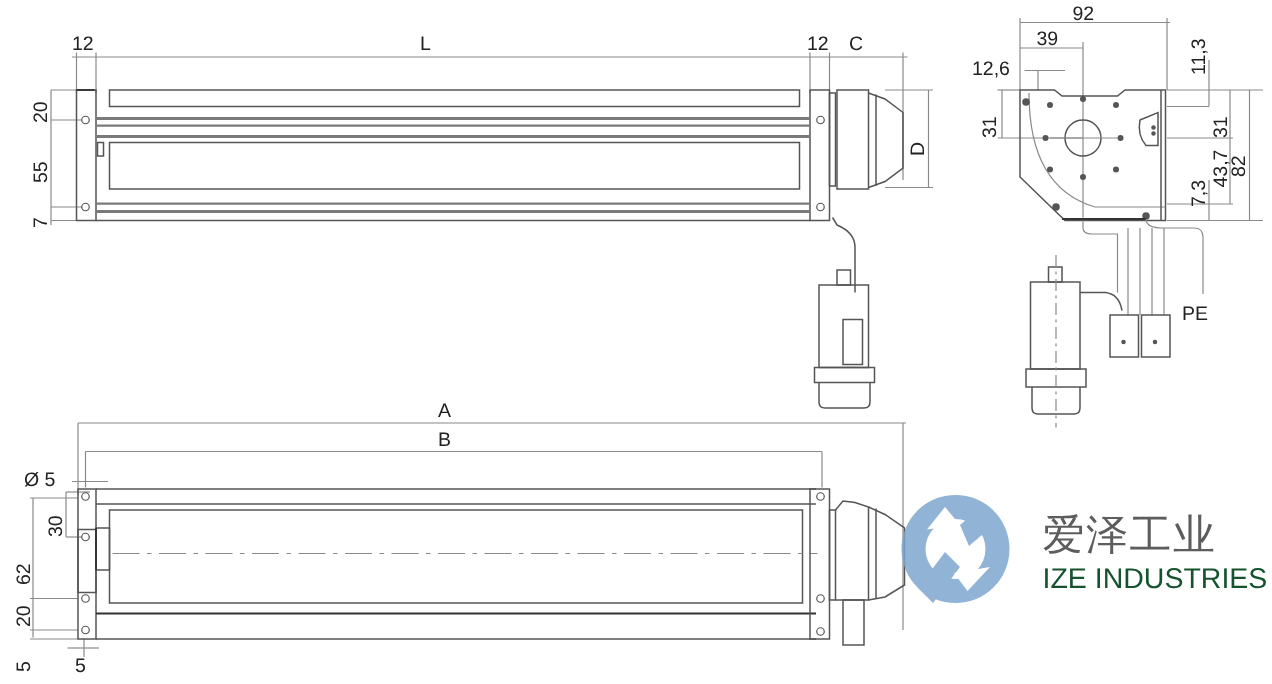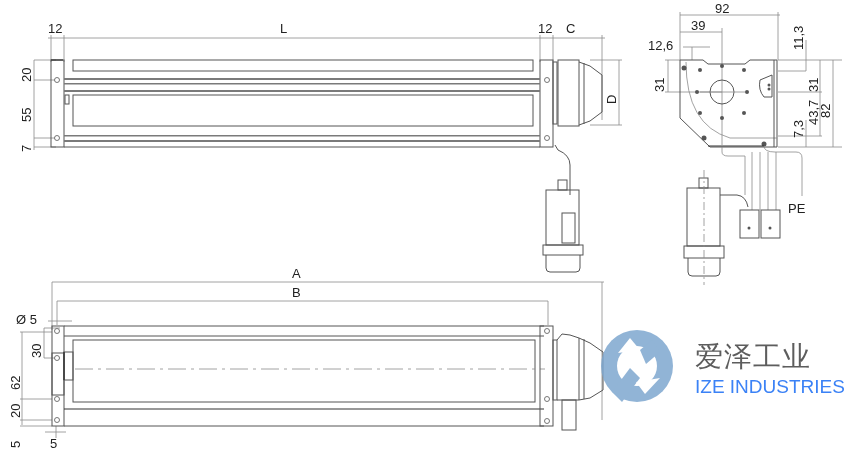--- a/index.html
+++ b/index.html
@@ -5,21 +5,21 @@
   html,body{margin:0;padding:0;background:#ffffff;}
   body{width:848px;height:456px;overflow:hidden;position:relative;font-family:"Liberation Sans",sans-serif;}
   #drawing{position:absolute;left:0;top:0;}
   .dim{font-family:"Liberation Sans",sans-serif;font-size:13px;fill:#222;}
   .ln{stroke:#555;stroke-width:1;fill:none;}
   .thin{stroke:#8a8a8a;stroke-width:0.8;fill:none;}
   .dark{stroke:#333;stroke-width:1.2;fill:none;}
   .bar{fill:#7a7a7a;}
   .hole{fill:#ffffff;stroke:#555;stroke-width:0.8;}
   .logo-cn{position:absolute;left:695px;top:338px;font-family:Liberation Serif, serif;font-size:28px;color:#5d5d5d;letter-spacing:1px;}
-  .logo-en{position:absolute;left:695px;top:376px;font-family:"Liberation Sans",sans-serif;font-size:19px;color:#3b82f6;}
+  .logo-en{position:absolute;left:695px;top:376px;font-family:"Liberation Sans",sans-serif;font-size:19px;color:#14532d;}
 </style>
 </head>
 <body>
 
 <svg id="drawing" width="848" height="456" viewBox="0 0 848 456" xmlns="http://www.w3.org/2000/svg">
 
   <g>
 
     <line class="thin" x1="48" y1="38" x2="605" y2="38"></line>
     <line class="thin" x1="51" y1="35" x2="51" y2="62"></line>

